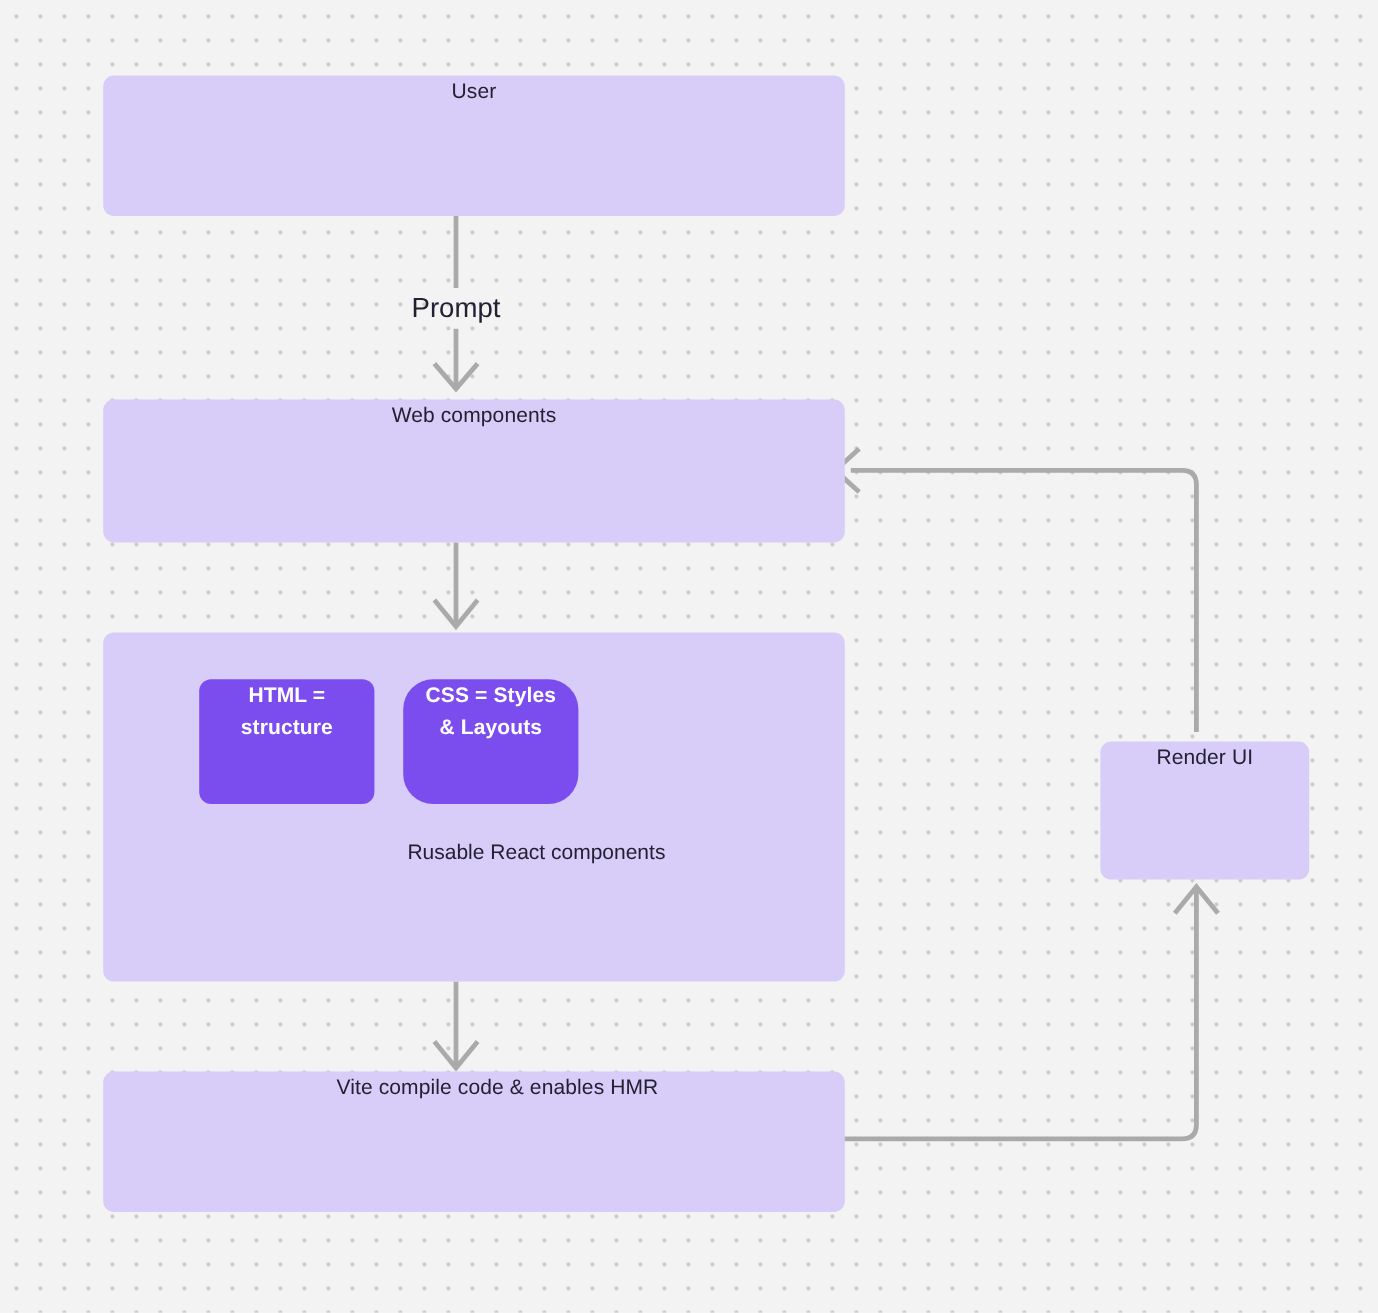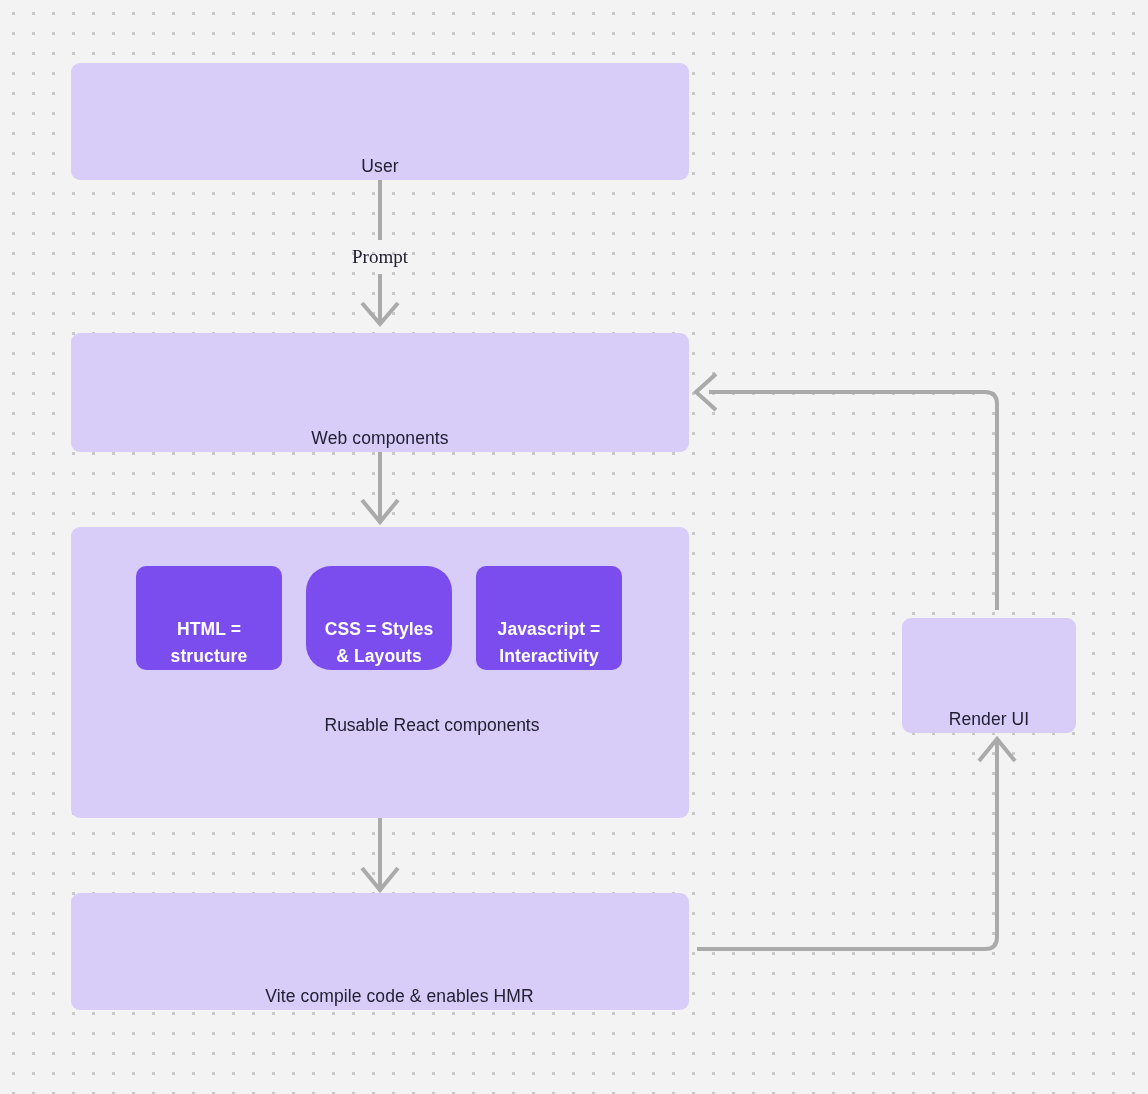--- a/index.html
+++ b/index.html
@@ -16,23 +16,24 @@
     background-size: 20px 20px;
     background-position: 12px 12px;
     overflow: hidden;
     font-family: "Liberation Sans", sans-serif;
   }
   .node {
     position: absolute;
     box-sizing: border-box;
     border-radius: 9px;
     display: flex;
-    align-items: flex-end;
+    align-items: flex-start;
     justify-content: center;
     text-align: center;
+    margin-left: 15px;
   }
   .node.fill-light {
     background: #d7cdf8;
     color: #232033;
   }
   .node.fill-strong {
     background: #7c4dee;
     color: #ffffff;
     border-radius: 10px;
     font-weight: bold;
@@ -69,26 +70,25 @@
   }
   .edge-head {
     fill: none;
     stroke: #aaaaaa;
     stroke-width: 4;
     stroke-linecap: butt;
     stroke-linejoin: miter;
   }
   .edge-label {
     position: absolute;
-    font-size: 19px;
+    font-size: 23px;
     color: #232033;
     background: transparent;
     white-space: nowrap;
     transform: translate(-50%, -50%);
-    font-family: Liberation Serif, serif;
   }
 </style>
 </head>
 <body>
 
 <div id="canvas">
 
   <svg class="edge-svg" viewBox="0 0 1148 1094">
 
     <g>
@@ -130,25 +130,21 @@
 
   <div class="node fill-light" style="left:71px; top:527px; width:618px; height:291px; display:block;">
     <div class="node fill-strong" style="left:65px; top:39px; width:146px; height:104px;">
       <span class="node-label">HTML =
 structure</span>
     </div>
     <div class="node fill-strong" style="left:235px; top:39px; width:146px; height:104px;border-radius:25px;">
       <span class="node-label">CSS = Styles
 &amp; Layouts</span>
     </div>
-    <div class="node fill-strong" style="left:405px; top:39px; width:146px; height:104px;">
-      <span class="node-label">Javascript =
-Interactivity</span>
-    </div>
-    <div class="group-label" style="left:0; top:188px; width:722px;">Rusable React components</div>
+    <div class="group-label" style="left:0; top:173px; width:722px;">Rusable React components</div>
   </div>
 
   <div class="node fill-light" style="left:71px; top:893px; width:618px; height:117px;padding-left:39px;">
     <span class="node-label">Vite compile code &amp; enables HMR</span>
   </div>
 
   <div class="node fill-light" style="left:902px; top:618px; width:174px; height:115px;">
     <span class="node-label">Render UI</span>
   </div>
 

